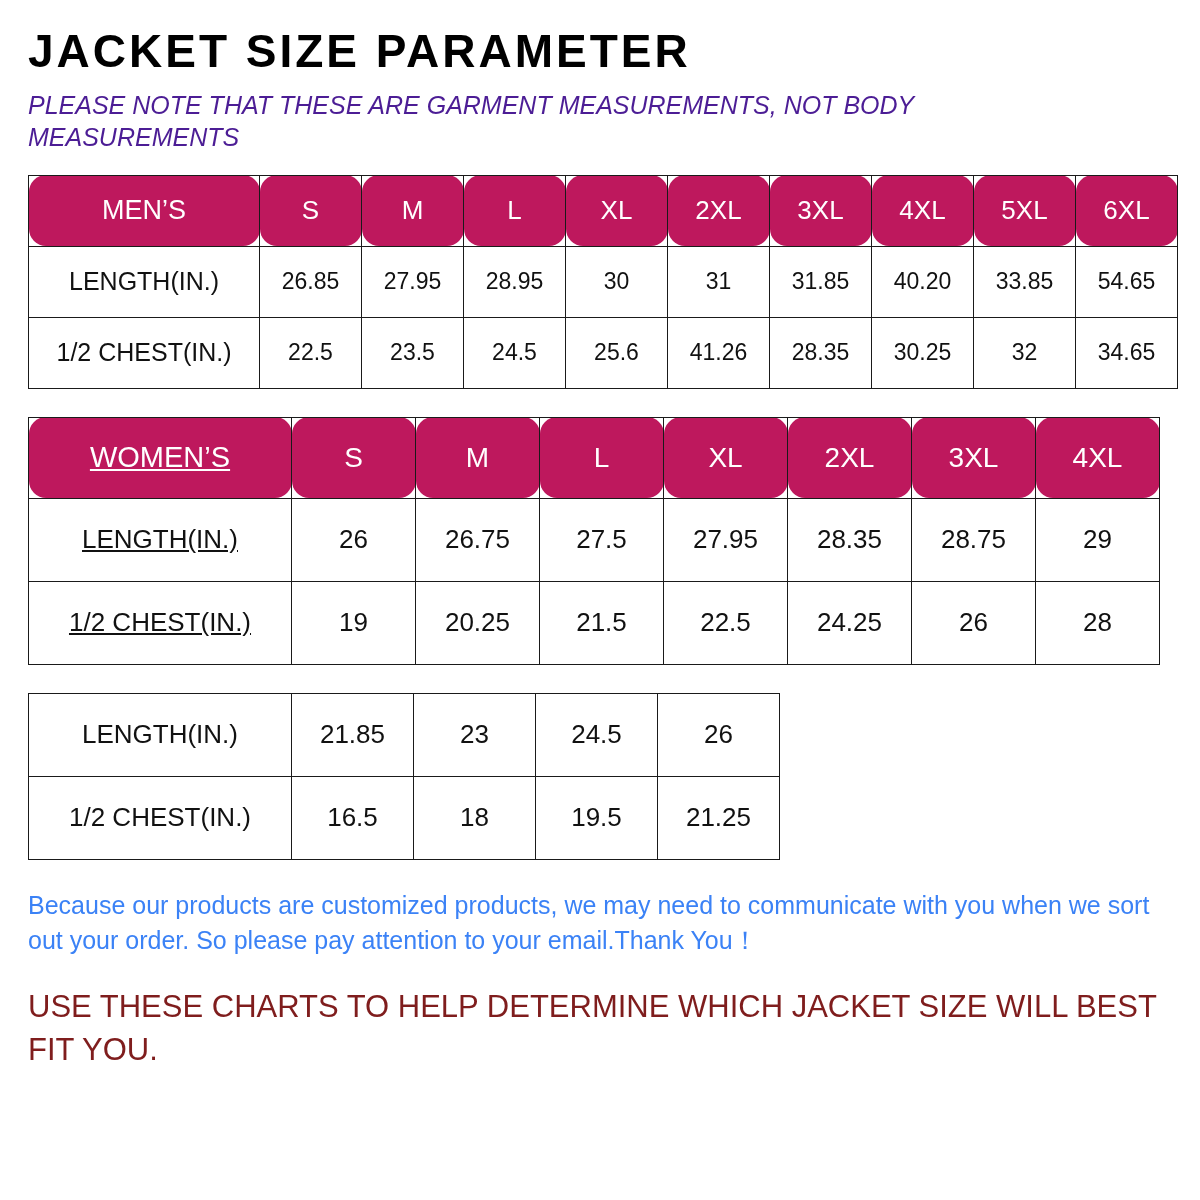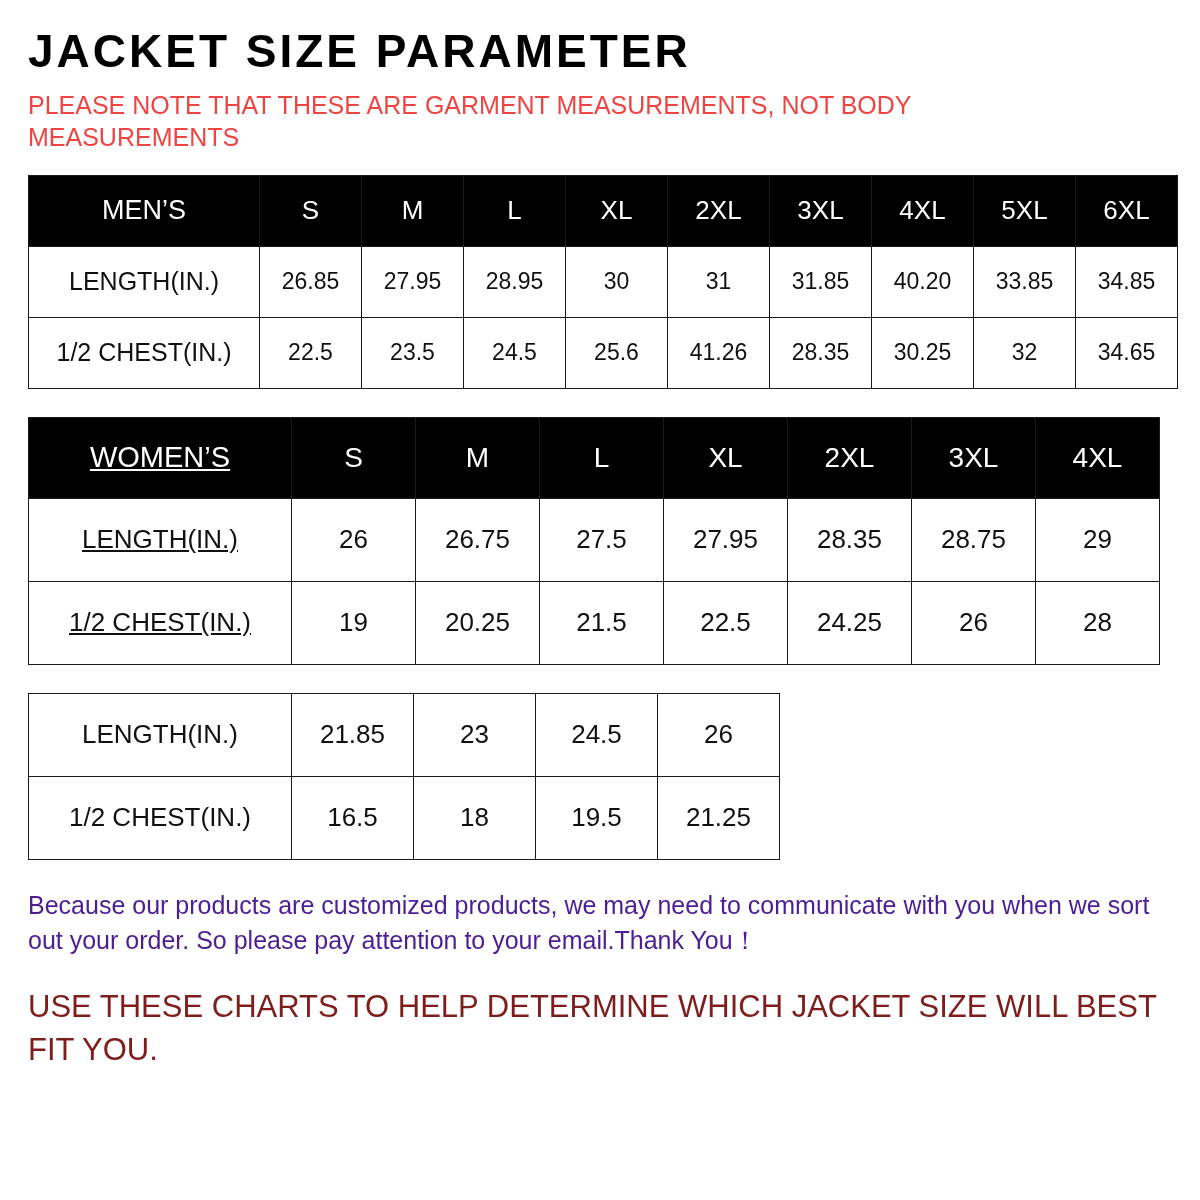--- a/index.html
+++ b/index.html
@@ -21,44 +21,46 @@
     padding: 26px 28px 0 28px;
   }
   .title {
     font-size: 46px;
     font-weight: bold;
     letter-spacing: 3px;
     margin: 0 0 12px 0;
     line-height: 1.1;
   }
   .note {
-    color: #ef4444;
+    color: #4c1d95;
     font-size: 25px;
     line-height: 1.28;
     margin: 0 0 22px 0;
     max-width: 930px;
+    font-style: italic;
   }
   table {
     border-collapse: collapse;
     table-layout: fixed;
     margin-bottom: 28px;
   }
   table td {
     border: 1px solid #1a1a1a;
     text-align: center;
     vertical-align: middle;
     font-size: 23px;
     color: #111111;
     padding: 0;
   }
   tr.header-row td {
-    background: #000000;
+    background: #be185d;
     color: #ffffff;
     font-size: 26px;
     height: 70px;
+    border-radius: 17px;
   }
   tr.header-row td.label-cell {
     font-size: 27px;
   }
   tr.data-row td {
     height: 70px;
   }
   td.label-cell {
     font-size: 25px;
   }
@@ -77,21 +79,21 @@
   
   #table-youth { width: 748px; }
   #table-youth td.label-cell { width: 262px; }
   #table-youth td.val { width: 121px; }
   #table-youth tr.header-row td { height: 80px; font-size: 28px; }
   #table-youth tr.header-row td.label-cell { font-size: 29px; }
   #table-youth tr.data-row td { height: 82px; font-size: 26px; }
   #table-youth td.label-cell { font-size: 27px; }
 
   .footer-note {
-    color: #4c1d95;
+    color: #3b82f6;
     font-size: 25px;
     line-height: 1.42;
     margin: 10px 0 0 0;
     max-width: 1135px;
   }
   .footer-note2 {
     color: #7f1d1d;
     font-size: 31px;
     line-height: 1.4;
     margin: 26px 0 0 0;
@@ -123,21 +125,21 @@
       <tr class="data-row">
         <td class="label-cell">LENGTH(IN.)</td>
         <td class="val">26.85</td>
         <td class="val">27.95</td>
         <td class="val">28.95</td>
         <td class="val">30</td>
         <td class="val">31</td>
         <td class="val">31.85</td>
         <td class="val">40.20</td>
         <td class="val">33.85</td>
-        <td class="val">34.85</td>
+        <td class="val">54.65</td>
       </tr>
       <tr class="data-row">
         <td class="label-cell">1/2 CHEST(IN.)</td>
         <td class="val">22.5</td>
         <td class="val">23.5</td>
         <td class="val">24.5</td>
         <td class="val">25.6</td>
         <td class="val">41.26</td>
         <td class="val">28.35</td>
         <td class="val">30.25</td>

